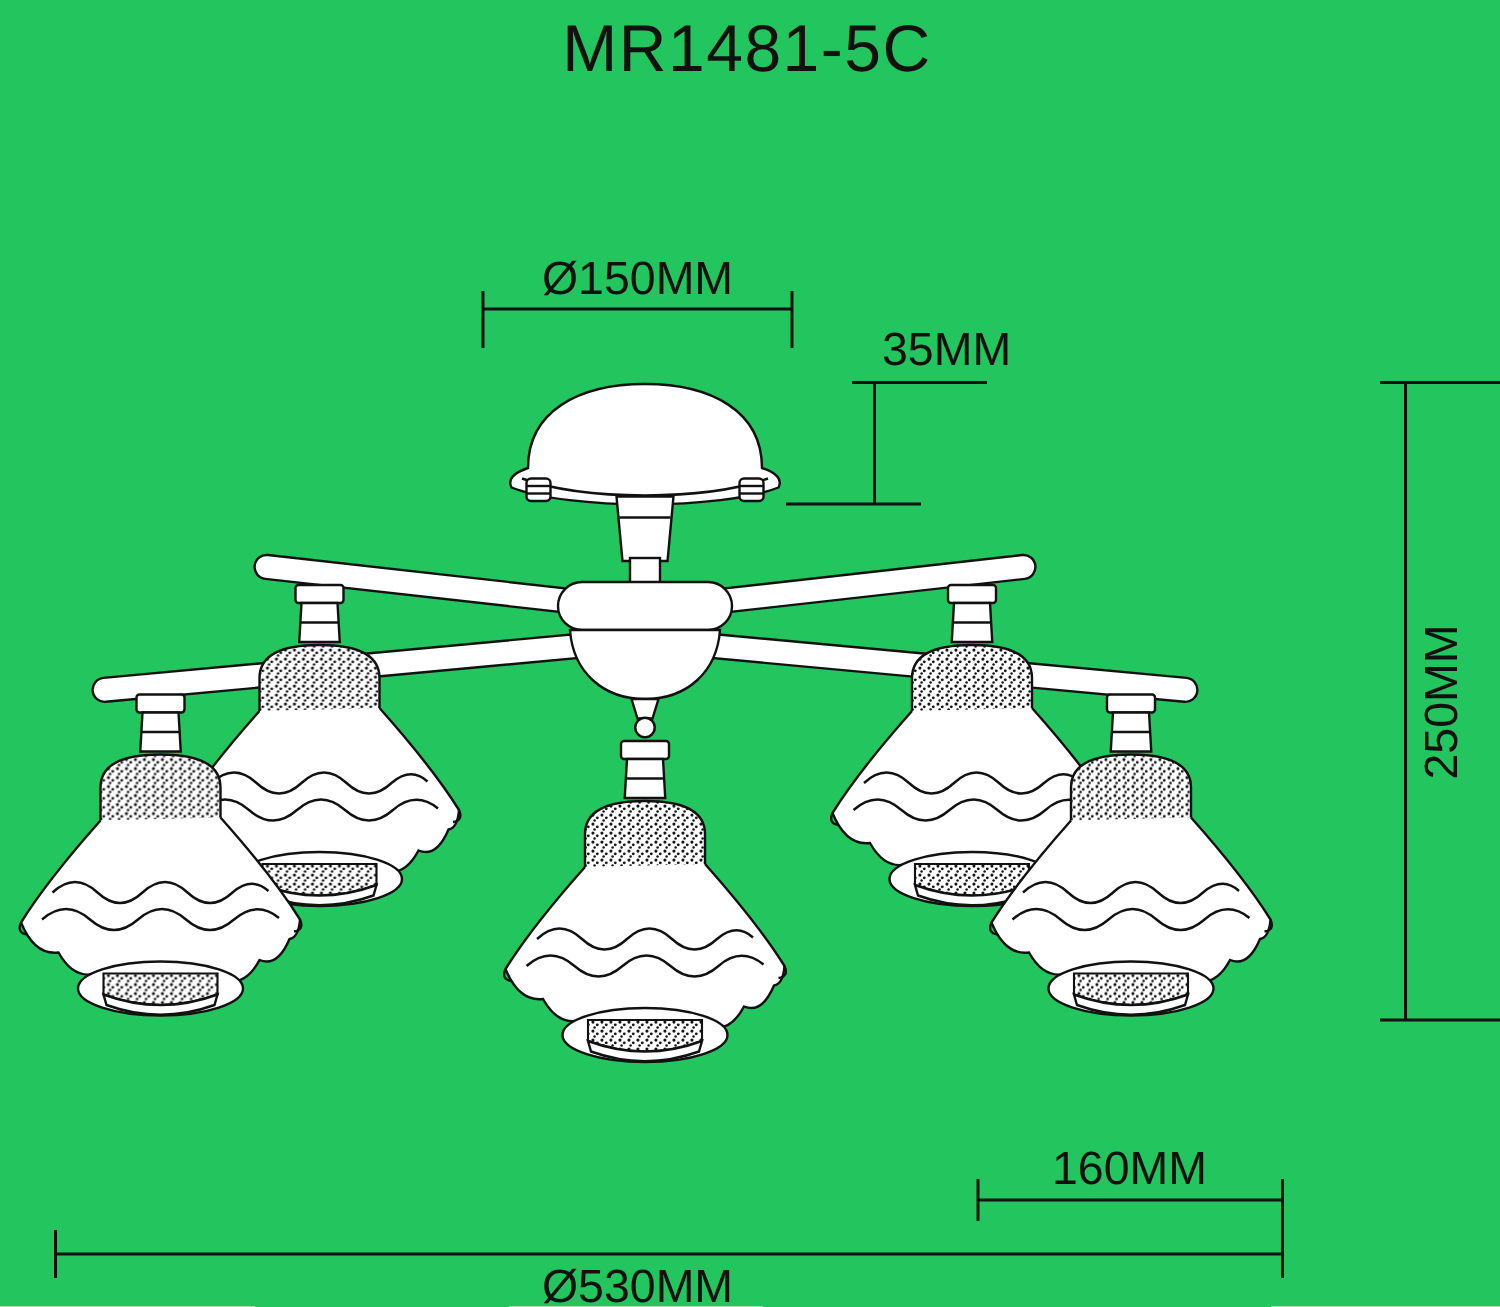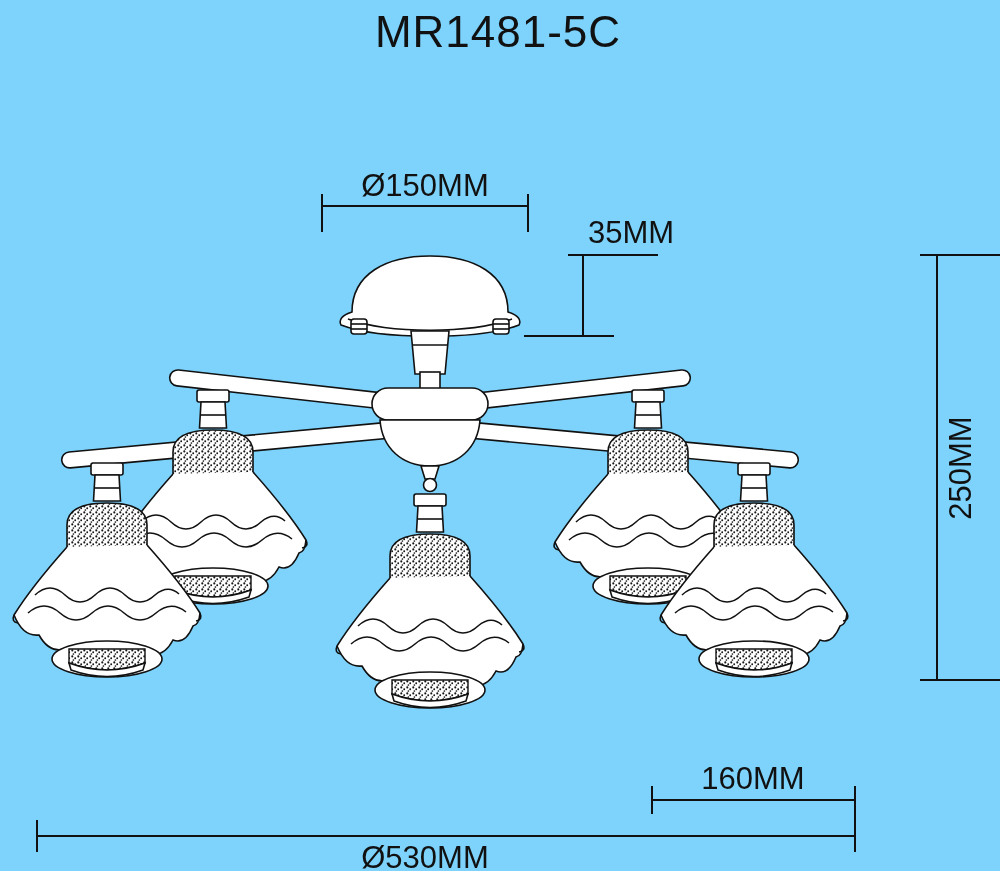--- a/index.html
+++ b/index.html
@@ -1,17 +1,17 @@
 <!DOCTYPE html>
 <html><head>
 <meta charset="utf-8">
 <style>
   html,body{margin:0;padding:0;background:#ffffff;}
   .stage{
-    width:1000px;height:871px;position:relative;background:#7dd3fc;
+    width:1000px;height:871px;position:relative;background:#22c55e;
     font-family:"Liberation Sans", sans-serif;overflow:hidden;
   }
   svg{display:block;}
   svg text{font-family:"Liberation Sans", sans-serif;fill:#111;}
   .title-text{font-size:44px;letter-spacing:1px;}
   .dim-label{font-size:31px;}
   .ln{stroke:#111;stroke-width:1.6;}
   .wh{fill:#ffffff;}
   .nf{fill:none;}
   .dim{stroke:#111;stroke-width:2;fill:none;}

